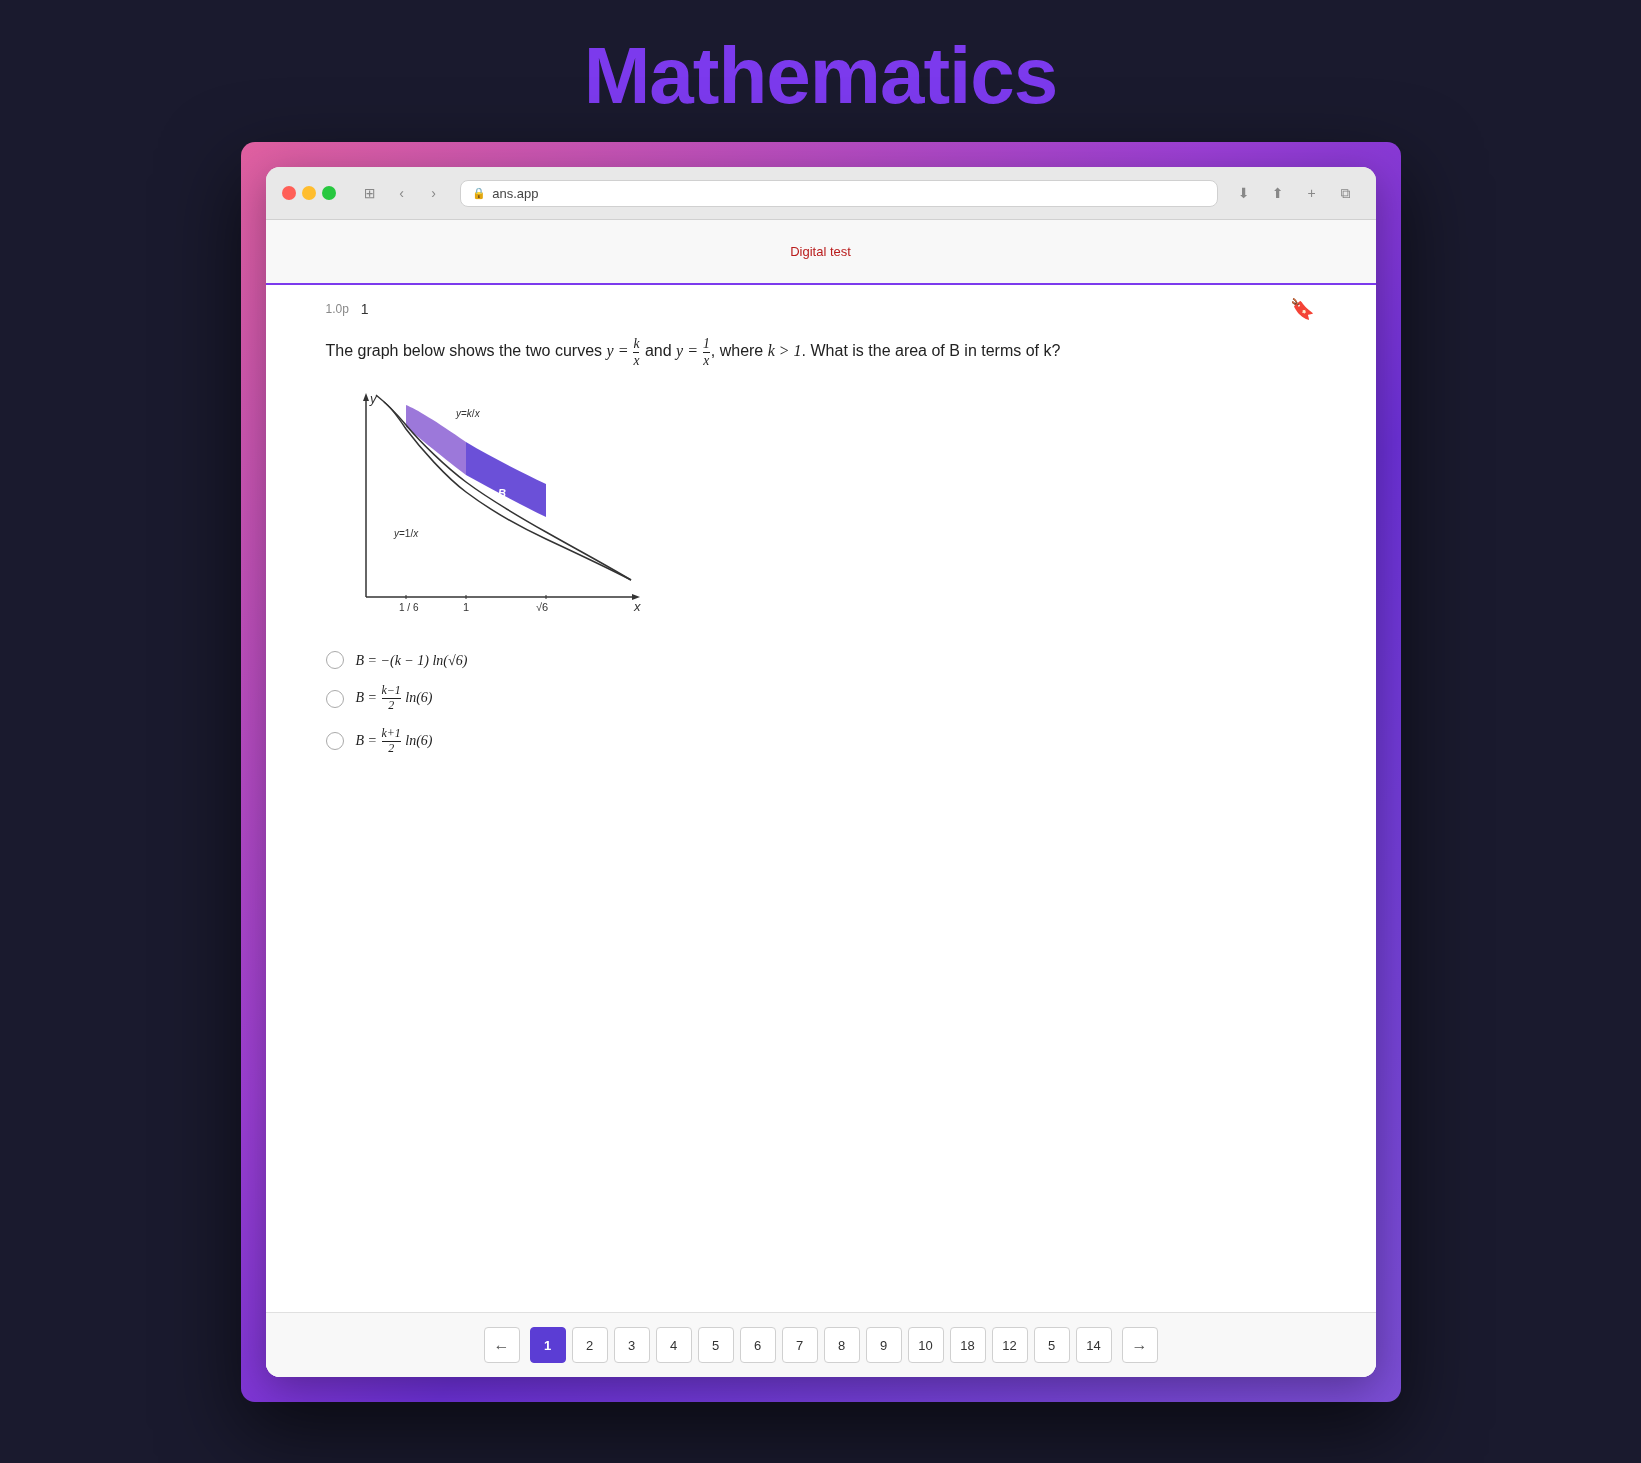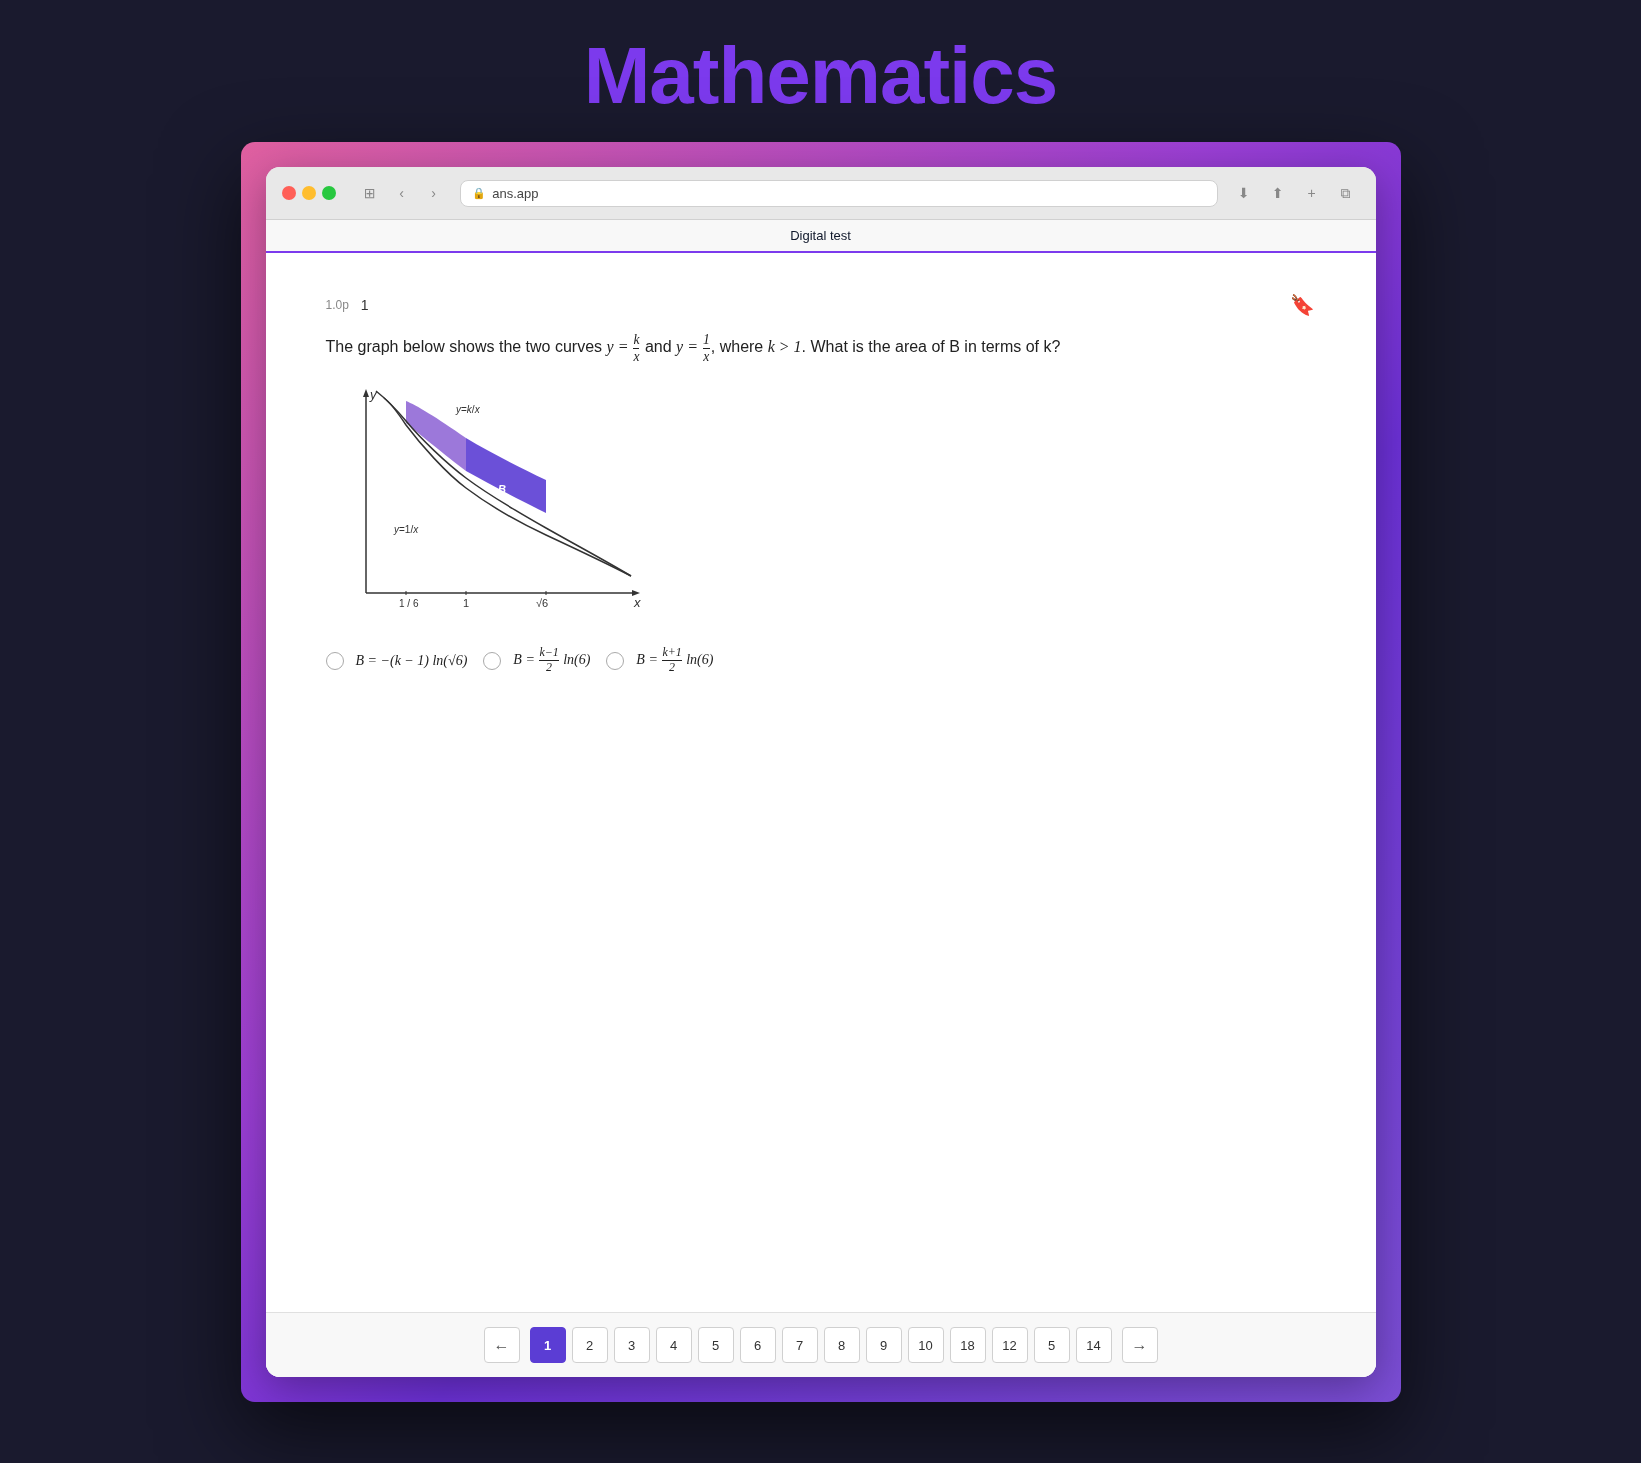--- a/index.html
+++ b/index.html
@@ -100,37 +100,37 @@
 
     .browser-icons-right {
       display: flex;
       gap: 6px;
     }
 
     .tab-bar {
       background: #f8f8f8;
       border-bottom: 2px solid #7c3aed;
       text-align: center;
-      padding: 8px;
+      padding: 24px;
       font-size: 13px;
-      color: #0f172a;
+      color: #b91c1c;
       font-weight: 500;
     }
 
     .browser-content {
       background: white;
       flex: 1;
       display: flex;
       flex-direction: column;
       overflow: hidden;
     }
 
     .question-area {
       flex: 1;
-      padding: 40px 60px;
+      padding: 12px 60px;
       overflow-y: auto;
     }
 
     .question-header {
       display: flex;
       align-items: center;
       justify-content: space-between;
       margin-bottom: 16px;
     }
 
@@ -171,21 +171,21 @@
       justify-content: flex-start;
     }
 
     .graph-svg {
       width: 320px;
       height: 240px;
     }
 
     .answer-options {
       display: flex;
-      flex-direction: row;
+      flex-direction: column;
       gap: 16px;
       margin-top: 8px;
     }
 
     .answer-option {
       display: flex;
       align-items: center;
       gap: 12px;
       font-size: 14px;
       color: #222;

